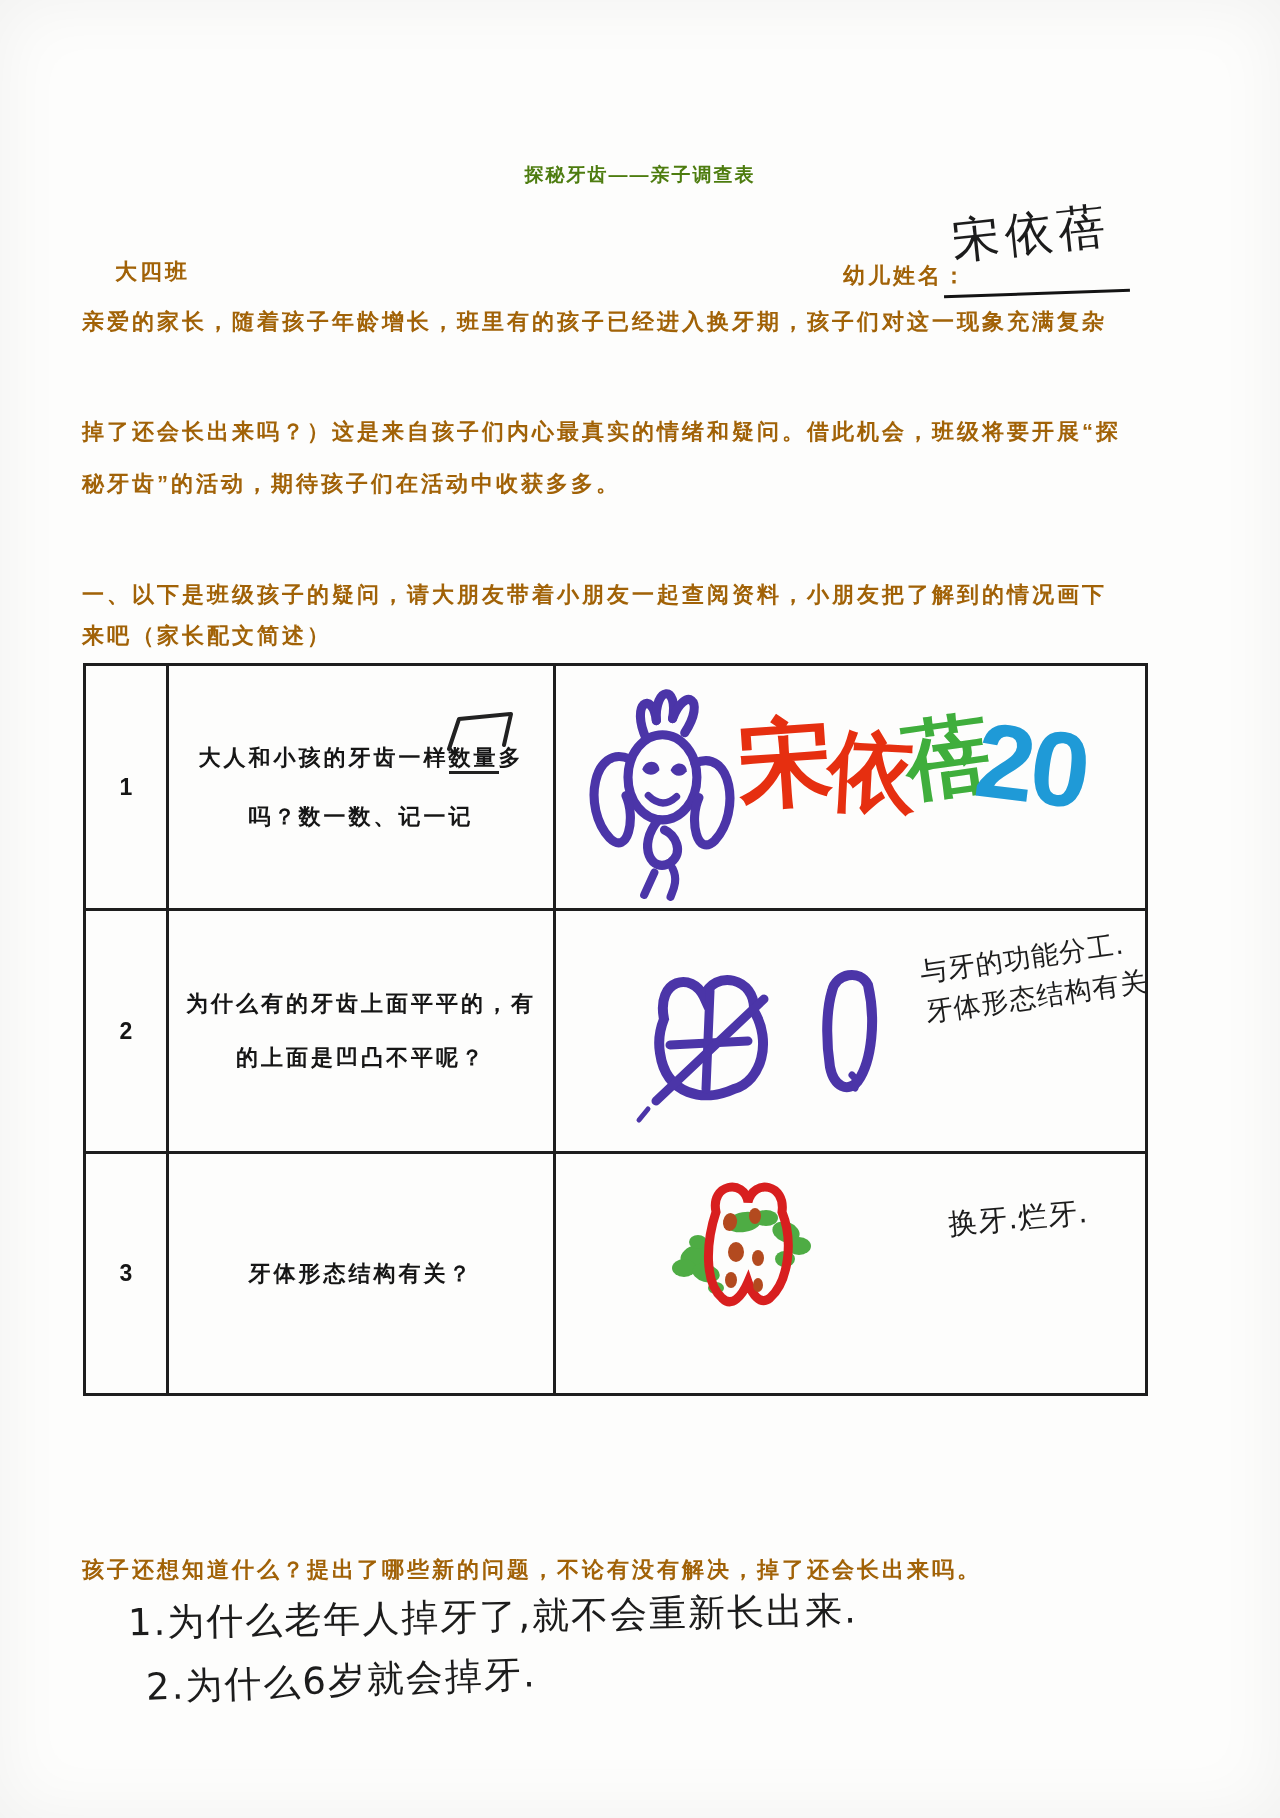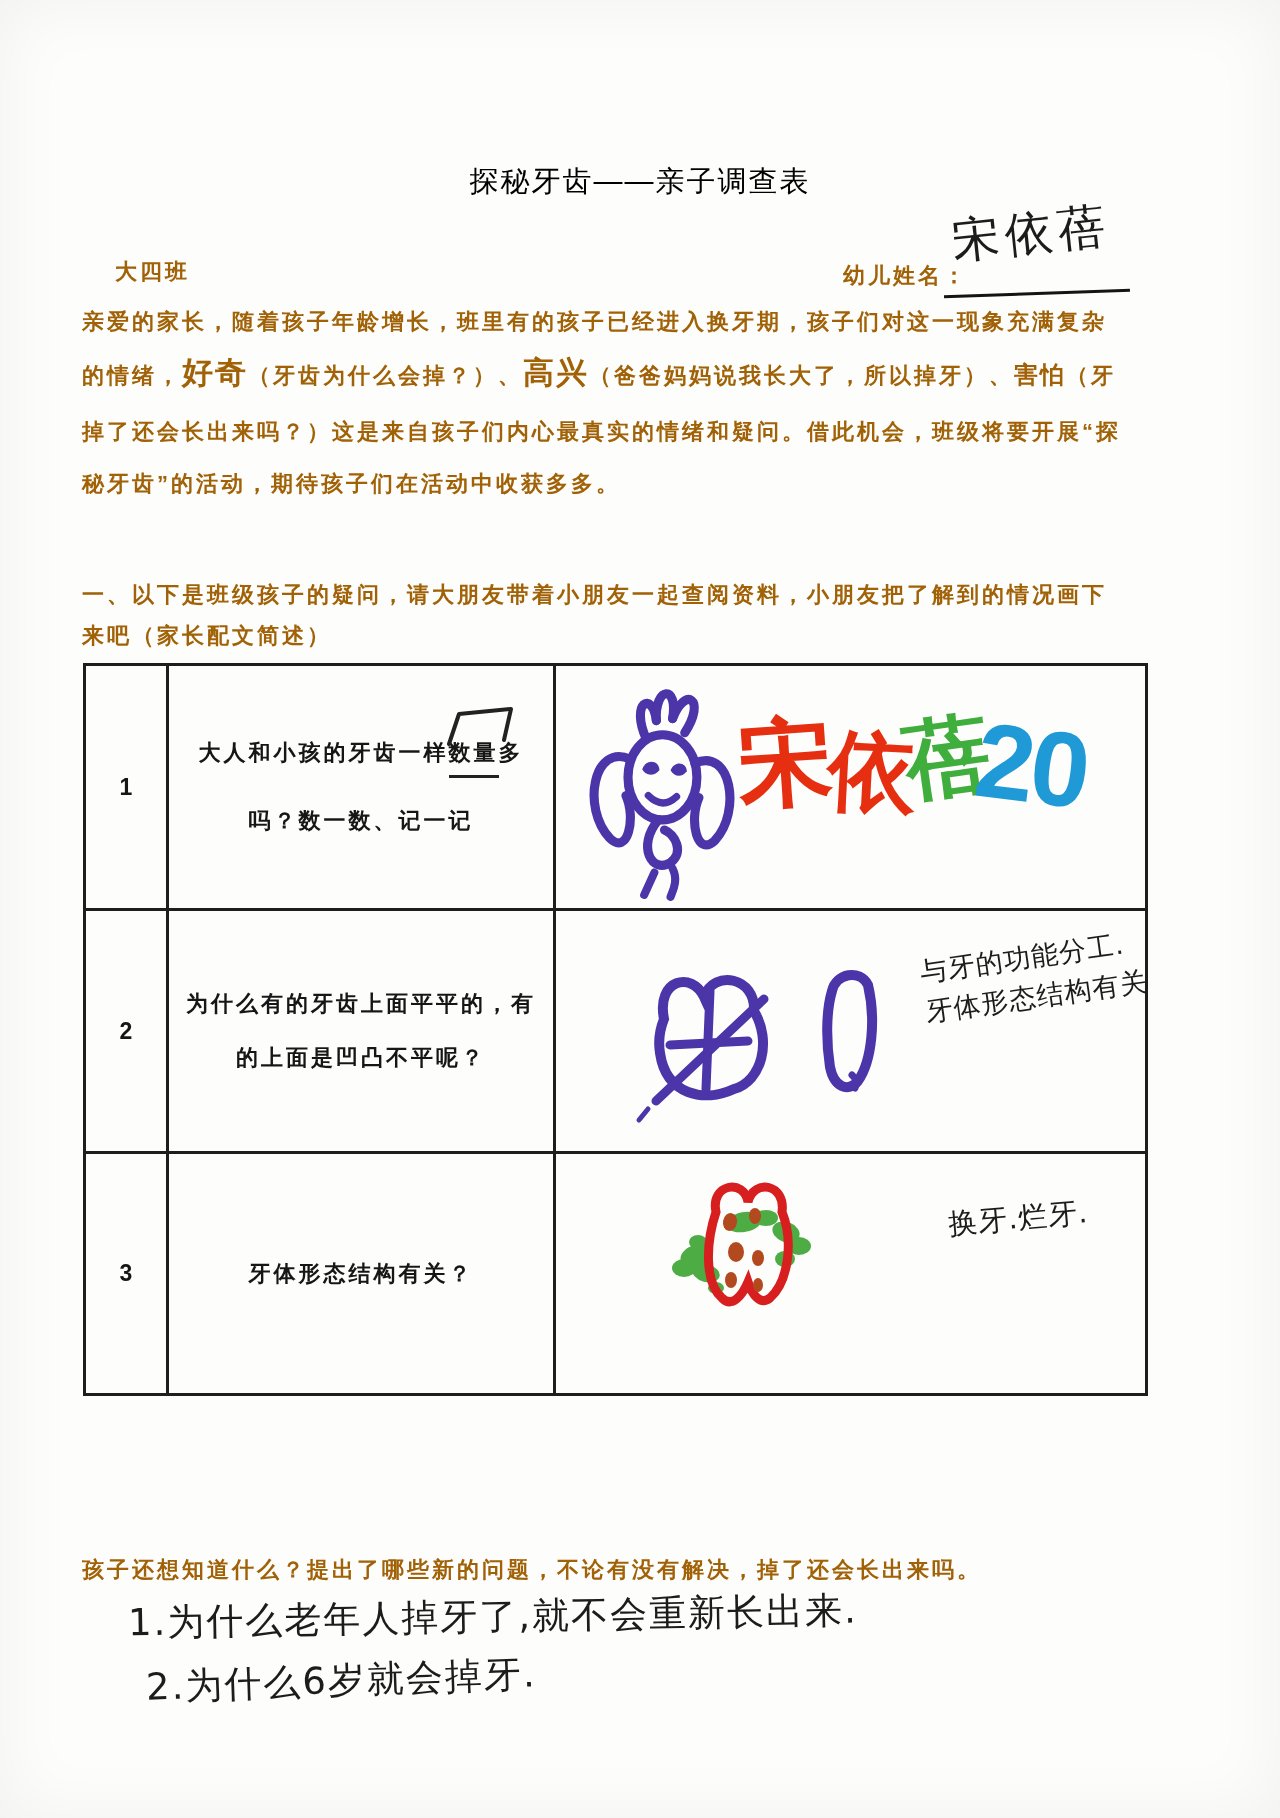--- a/index.html
+++ b/index.html
@@ -2,59 +2,56 @@
 <html><head>
 <meta charset="utf-8">
 <style>
   html,body{margin:0;padding:0;background:#ffffff;}
   .page{
     position:relative;width:1280px;height:1818px;background:#fdfdfc;
     font-family:"Liberation Sans","DejaVu Sans",sans-serif;color:#161616;
     overflow:hidden;box-shadow:inset 0 0 70px rgba(0,0,0,0.05);
   }
   .abs{position:absolute;}
-  .doc-title{width:100%;text-align:center;font-size:29px;font-weight:400;letter-spacing:2px;color:#000000;}
+  .doc-title{width:100%;text-align:center;font-size:19px;font-weight:700;letter-spacing:2px;color:#4d7c0f;}
   .print{font-size:22px;font-weight:600;letter-spacing:3px;line-height:1.25;white-space:nowrap;color:#a16207;}
   .big-word{font-size:31px;font-weight:700;letter-spacing:2px;vertical-align:baseline;}
   .bold-word{font-size:24px;font-weight:800;letter-spacing:2px;vertical-align:baseline;}
   .hand{font-family:"DejaVu Sans",sans-serif;color:#1c1c1c;white-space:nowrap;}
   .hand-name{font-size:48px;letter-spacing:5px;transform:rotate(-6deg);transform-origin:left center;}
   .name-underline{width:186px;height:3px;background:#141414;transform:rotate(-2deg);}
   
   .survey-table{
     left:83px;top:663px;width:1065px;height:733px;background:#1e1e1e;
     display:grid;grid-template-columns:80px 384px 1fr;grid-template-rows:242px 240px 1fr;
     gap:3px;padding:3px;box-sizing:border-box;
   }
   .cell{background:#fdfdfc;position:relative;display:flex;align-items:center;justify-content:center;}
   .cell-num{font-size:23px;font-weight:700;}
   .cell-q{flex-direction:column;gap:32px;font-size:22px;font-weight:600;letter-spacing:3px;line-height:1;}
   .cell-draw{justify-content:flex-start;align-items:flex-start;}
-  .marked{position:relative;display:inline-block;border-bottom:3px solid #222;padding-bottom:11px;}
+  .marked{position:relative;display:inline-block;border-bottom:3px solid #222;padding-bottom:2px;}
   .mark-svg{position:absolute;top:-38px;left:-6px;}
   .marker-char{position:absolute;font-weight:700;line-height:1;}
   .note{font-size:27px;line-height:40px;letter-spacing:1px;}
   .answer{font-size:37px;letter-spacing:2px;}
 </style>
 </head>
 <body>
 
 <div class="page">
 
   <div class="abs doc-title" style="top:162px;">探秘牙齿——亲子调查表</div>
 
   <div class="abs print" style="left:115px;top:258px;">大四班</div>
   <div class="abs print" style="left:843px;top:262px;">幼儿姓名：</div>
   <div class="abs hand hand-name" style="left:952px;top:210px;">宋依蓓</div>
   <div class="abs name-underline" style="left:944px;top:292px;"></div>
 
   <div class="abs print" style="left:82px;top:308px;">亲爱的家长，随着孩子年龄增长，班里有的孩子已经进入换牙期，孩子们对这一现象充满复杂</div>
-  <div class="abs print" style="left:82px;top:354px;">
-    <span>的情绪，</span><span class="big-word">好奇</span><span>（牙齿为什么会掉？）、</span><span class="big-word">高兴</span><span>（爸爸妈妈说我长大了，所以掉牙）、</span><span class="bold-word">害怕</span><span>（牙</span>
-  </div>
   <div class="abs print" style="left:82px;top:418px;">掉了还会长出来吗？）这是来自孩子们内心最真实的情绪和疑问。借此机会，班级将要开展“探</div>
   <div class="abs print" style="left:82px;top:470px;">秘牙齿”的活动，期待孩子们在活动中收获多多。</div>
 
   <div class="abs print" style="left:82px;top:564px;margin-top:17px;">一、以下是班级孩子的疑问，请大朋友带着小朋友一起查阅资料，小朋友把了解到的情况画下</div>
   <div class="abs print" style="left:82px;top:622px;">来吧（家长配文简述）</div>
 
   <div class="abs survey-table">
 
     <div class="cell cell-num">
       <span>1</span>

